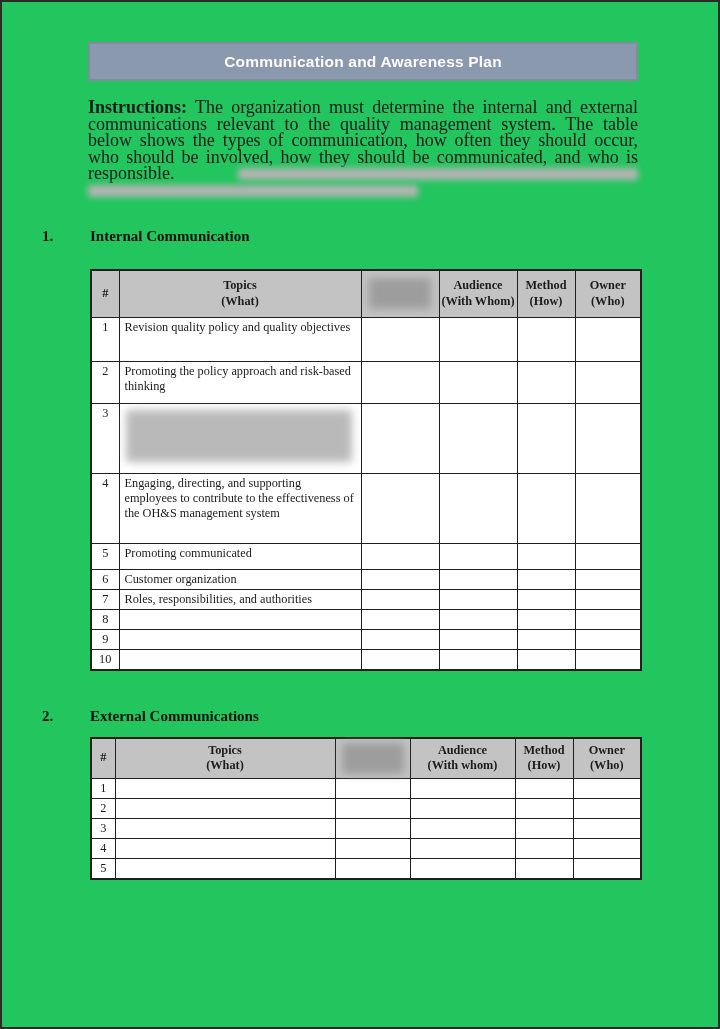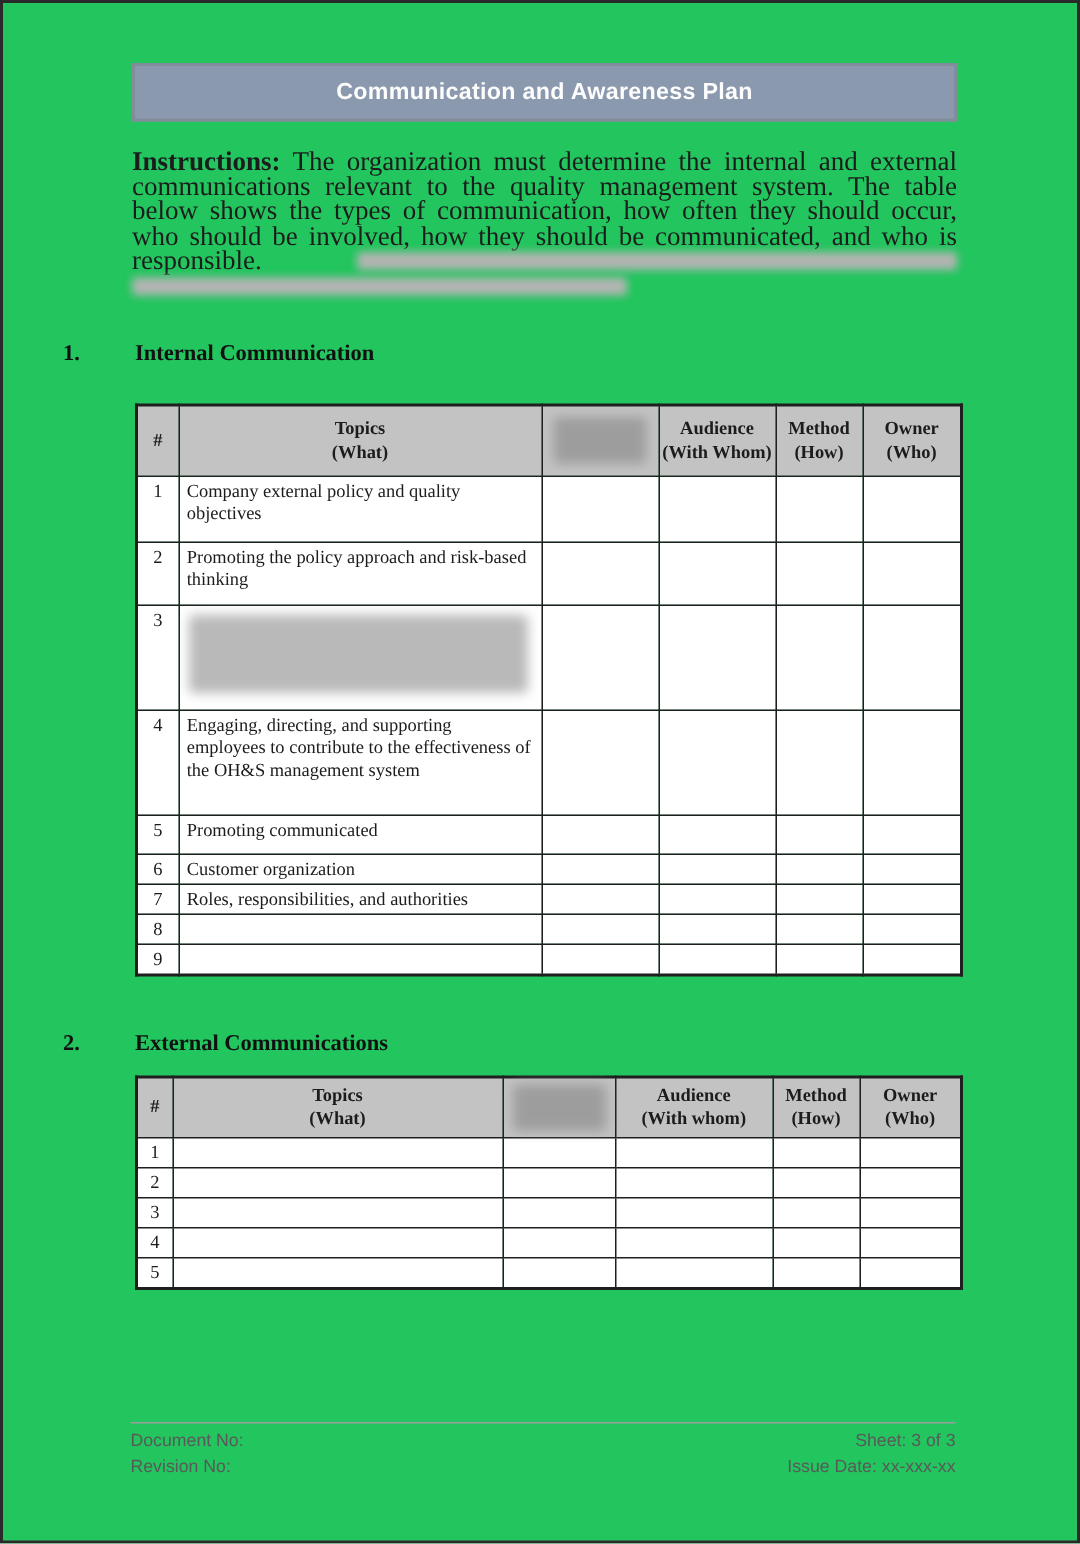--- a/index.html
+++ b/index.html
@@ -151,21 +151,21 @@
         </th>
         <th>
           <div>Owner</div>
           <div>(Who)</div>
         </th>
       </tr>
     </thead>
     <tbody>
       <tr>
         <td class="num-cell">1</td>
-        <td>Company external policy and quality objectives</td>
+        <td>Revision quality policy and quality objectives</td>
         <td></td>
         <td></td>
         <td></td>
         <td></td>
       </tr>
       <tr>
         <td class="num-cell">2</td>
         <td>Promoting the policy approach and risk-based thinking</td>
         <td></td>
         <td></td>
@@ -217,20 +217,28 @@
       <tr>
         <td class="num-cell">8</td>
         <td></td>
         <td></td>
         <td></td>
         <td></td>
         <td></td>
       </tr>
       <tr>
         <td class="num-cell">9</td>
+        <td></td>
+        <td></td>
+        <td></td>
+        <td></td>
+        <td></td>
+      </tr>
+      <tr>
+        <td class="num-cell">10</td>
         <td></td>
         <td></td>
         <td></td>
         <td></td>
         <td></td>
       </tr>
     </tbody>
   </table>
 
   <h2 class="section-heading second">
@@ -308,24 +316,14 @@
         <td class="num-cell">5</td>
         <td></td>
         <td></td>
         <td></td>
         <td></td>
         <td></td>
       </tr>
     </tbody>
   </table>
 
-  <div class="footer">
-    <div class="left">
-      <div>Document No:</div>
-      <div>Revision No:</div>
-    </div>
-    <div class="right">
-      <div>Sheet: 3 of 3</div>
-      <div>Issue Date: xx-xxx-xx</div>
-    </div>
-  </div>
 
 </div>
 
 </body></html>

